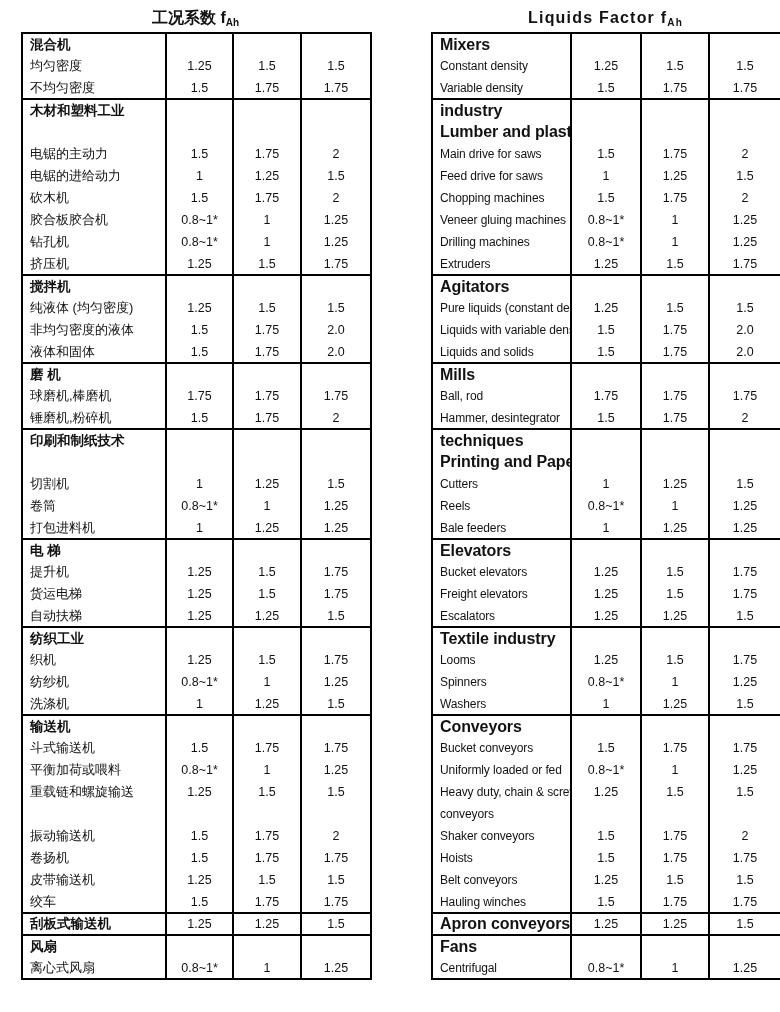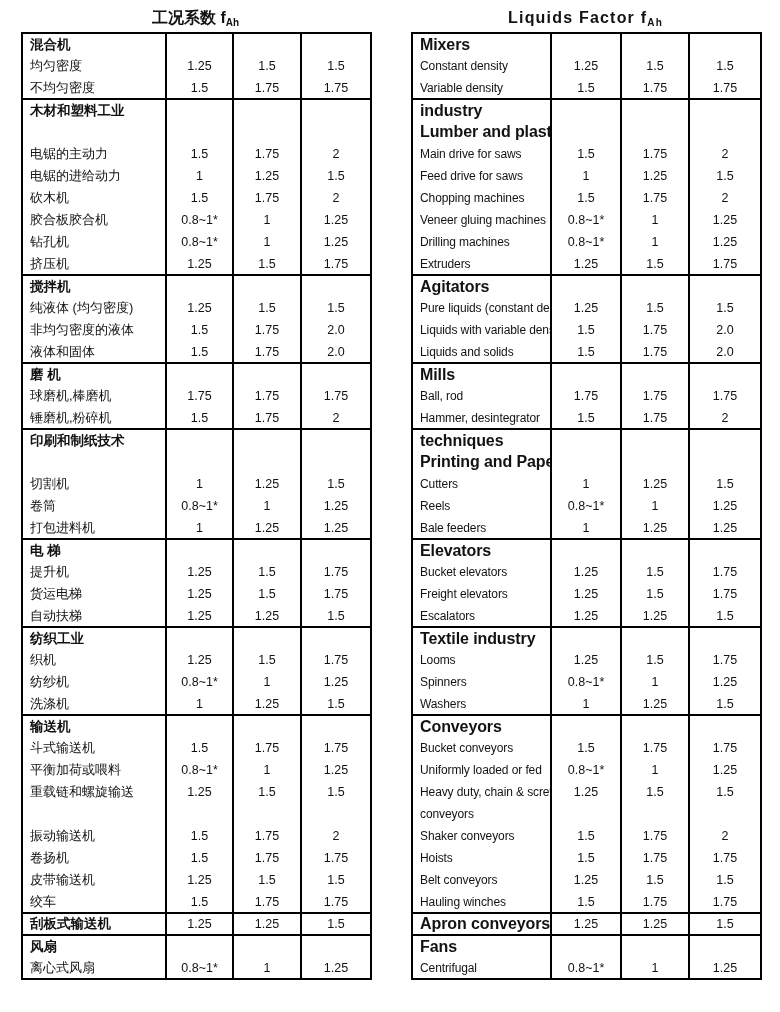--- a/index.html
+++ b/index.html
@@ -1,21 +1,21 @@
 <!DOCTYPE html>
 <html><head>
 <meta charset="utf-8">
 <style>
   html,body{margin:0;padding:0;}
   body{
     width:780px;height:1012px;background:#ffffff;
     font-family:"Liberation Sans","DejaVu Sans",sans-serif;
     color:#121212;overflow:hidden;
   }
-  .page{display:flex;padding:6px 0 0 21px;gap:41px;}
+  .page{display:flex;padding:6px 0 0 21px;gap:41px;justify-content:space-between;}
   .tbl-wrap{width:349px;flex:0 0 349px;}
   .tbl-title{
     text-align:center;font-weight:bold;font-size:16px;
     height:26px;line-height:24px;white-space:nowrap;
   }
   .tbl-title .sub{font-size:10px;font-weight:bold;vertical-align:-3px;}
   .tbl-title.sp{letter-spacing:1.2px;}
   table{
     border-collapse:collapse;table-layout:fixed;width:349px;
     border:2px solid #000;

